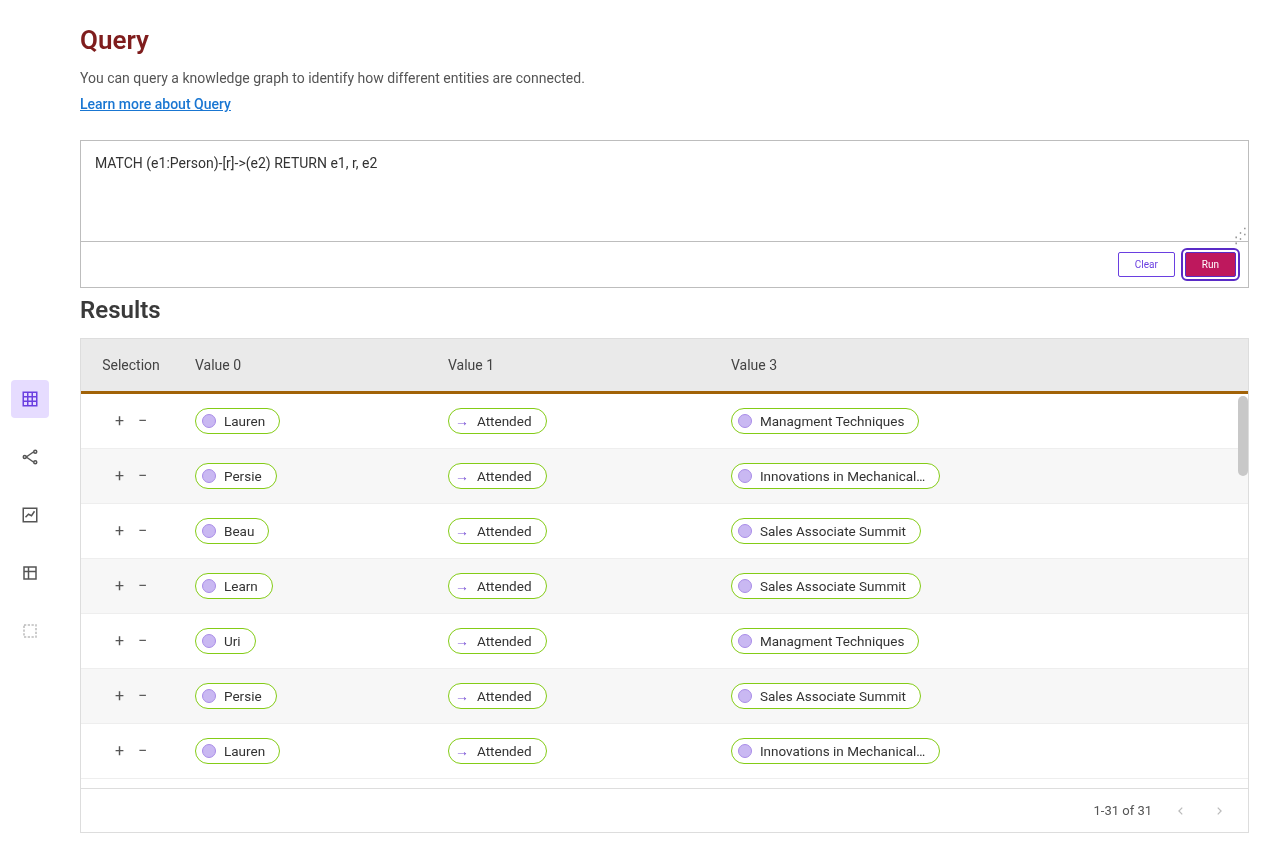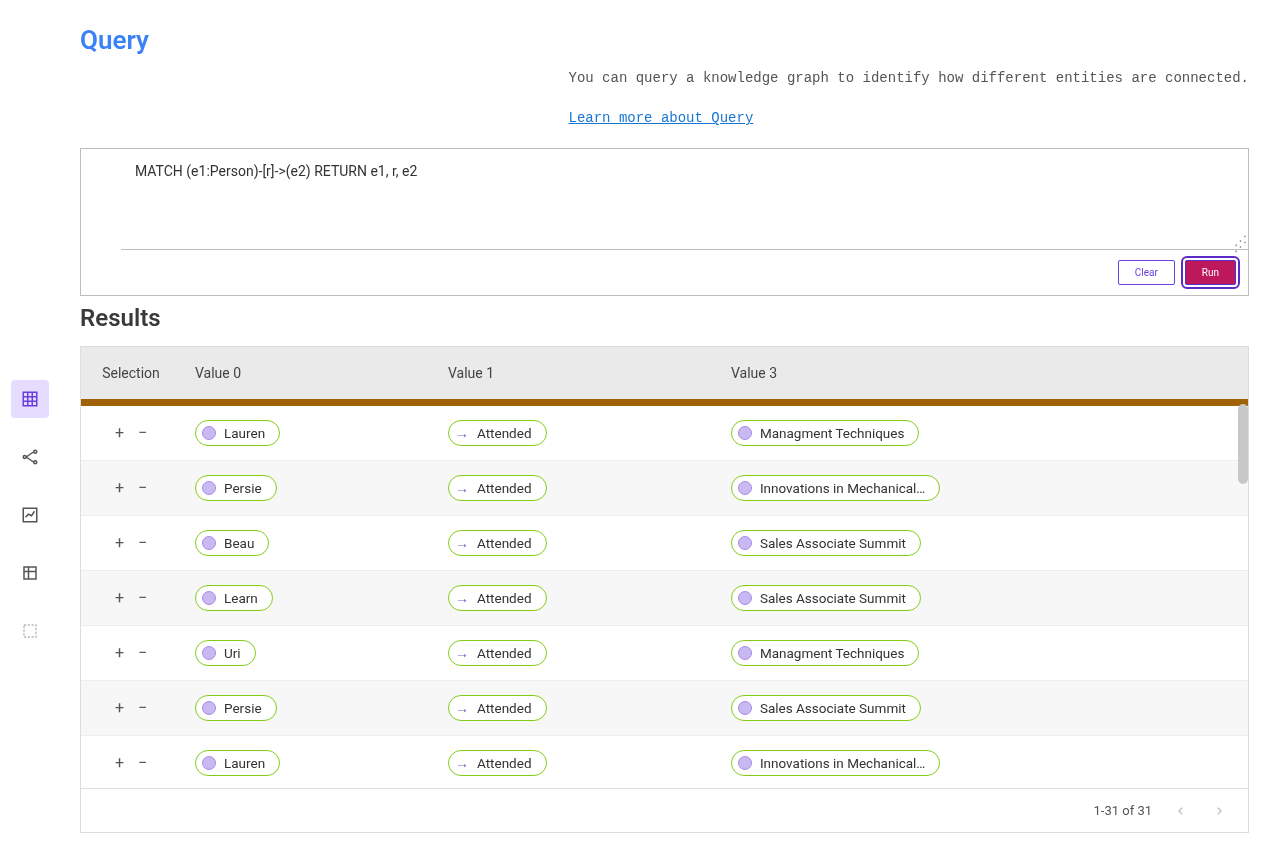--- a/index.html
+++ b/index.html
@@ -41,40 +41,39 @@
   .main {
     flex: 1;
     padding: 25px 20px 10px 20px;
     overflow: hidden;
     display: flex;
     flex-direction: column;
   }
   h1.page-title {
     font-size: 26px;
     font-weight: 600;
-    color: #3b82f6;
+    color: #7f1d1d;
     margin-bottom: 12px;
   }
   .subtitle-row {
     display: flex;
-    justify-content: flex-end;
+    justify-content: space-between;
     align-items: flex-start;
-    font-family: Liberation Mono, monospace;
   }
   .subtitle-text {
     color: #555;
     font-size: 14px;
     line-height: 1.6;
   }
   .subtitle-text a {
     color: #1976d2;
     text-decoration: underline;
     font-weight: 500;
     display: inline-block;
-    margin-top: 18px;
+    margin-top: 4px;
   }
   .toggle-pill {
     border: 1px solid #6a3fe0;
     border-radius: 999px;
     padding: 6px 14px 6px 8px;
     display: flex;
     align-items: center;
     gap: 6px;
     color: #6a3fe0;
     font-size: 14px;
@@ -91,23 +90,22 @@
     content: "";
     position: absolute;
     right: 2px;
     top: 2px;
     width: 12px;
     height: 12px;
     background: #fff;
     border-radius: 50%;
   }
   .query-box {
-    margin-top: 18px;
+    margin-top: 24px;
     border: 1px solid #bdbdbd;
-    padding-left: 40px;
   }
   .query-textarea {
     width: 100%;
     height: 100px;
     border: none;
     resize: none;
     padding: 14px 14px;
     font-family: inherit;
     font-size: 14px;
     color: #333;
@@ -174,21 +172,21 @@
     width: 100%;
     border-collapse: collapse;
   }
   thead th {
     background: #eaeaea;
     text-align: left;
     font-weight: 400;
     color: #444;
     padding: 18px 14px;
     font-size: 14px;
-    border-bottom: 7px solid #a16207;
+    border-bottom: 3px solid #a16207;
     position: sticky;
     top: 0;
   }
   thead th:first-child { width: 100px; text-align: center; }
   tbody tr { border-bottom: 1px solid #eee; }
   tbody tr:nth-child(even) { background: #f7f7f7; }
   tbody td { padding: 14px 14px; vertical-align: middle; }
   tbody td:first-child { text-align: center; color: #666; }
   .sel-btns { display: inline-flex; gap: 14px; justify-content: center; font-size: 16px; color: #555; }
   .sel-btns span { cursor: pointer; }

